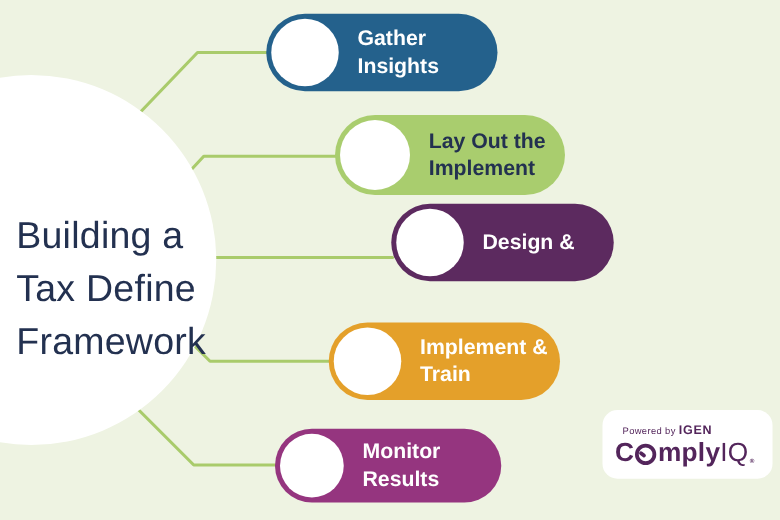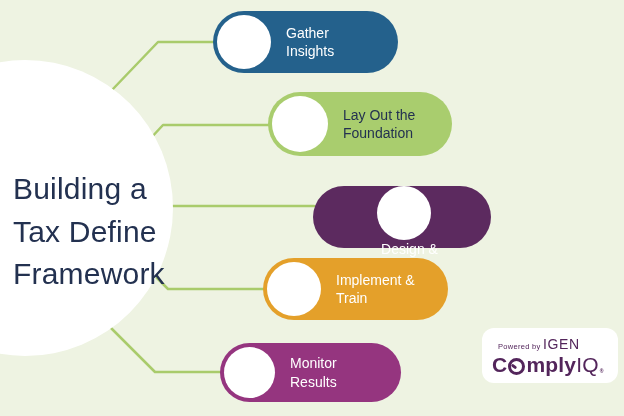--- a/index.html
+++ b/index.html
@@ -23,43 +23,43 @@
   .title span{display:block;}
   .pill{
     position:absolute;display:flex;align-items:center;
     border-radius:999px;
   }
   .pill .dot{
     background:#ffffff;border-radius:50%;
     flex:0 0 auto;margin-left:4px;
   }
   .pill .lbl{
-    margin-left:15px;font-size:14px;line-height:1.32;font-weight:400;
+    margin-left:15px;font-size:17px;line-height:1.32;font-weight:700;
   }
   .pill .lbl span{display:block;}
   .pill-1{left:213px;top:11px;width:185px;height:62px;}
   .pill-2{left:268px;top:92px;width:184px;height:64px;align-items:center;}
-  .pill-3{left:313px;top:186px;width:178px;height:62px;flex-direction:column;}
+  .pill-3{left:313px;top:163px;width:178px;height:62px;}
   .pill-4{left:263px;top:258px;width:185px;height:62px;}
   .pill-5{left:220px;top:343px;width:181px;height:59px;}
   .pill-1 .dot{width:54px;height:54px;}
   .pill-2 .dot{width:56px;height:56px;}
   .pill-3 .dot{width:54px;height:54px;}
   .pill-4 .dot{width:54px;height:54px;}
   .pill-5 .dot{width:51px;height:51px;}
   .logo-card{
     position:absolute;left:482px;top:328px;width:136px;height:55px;
     background:#ffffff;border-radius:12px;
     padding:0 0 0 10px;box-sizing:border-box;
     display:flex;flex-direction:column;justify-content:center;
   }
   .powered-line{
     font-size:7.5px;letter-spacing:.3px;margin:0 0 2px 6px;font-weight:400;
   }
-  .powered-line b{font-size:14px;font-weight:400;letter-spacing:.6px;}
+  .powered-line b{font-size:10px;font-weight:700;letter-spacing:.6px;}
   .wordmark{
     font-size:21px;font-weight:600;letter-spacing:.2px;line-height:1;
     display:flex;align-items:center;
   }
   .wordmark b{font-weight:400;}
   .gauge-o{
     position:relative;display:inline-block;
     width:11px;height:11px;border:3px solid currentColor;border-radius:50%;
     margin:3px 1px 0 1px;
   }
@@ -95,21 +95,21 @@
     <div class="lbl" style="color: rgb(255, 255, 255);">
       <span>Gather</span>
       <span>Insights</span>
     </div>
   </div>
 
   <div class="pill pill-2" style="background: rgb(169, 205, 110);">
     <div class="dot"></div>
     <div class="lbl" style="color: rgb(35, 49, 80);">
       <span>Lay Out the</span>
-      <span>Foundation</span>
+      <span>Implement</span>
     </div>
   </div>
 
   <div class="pill pill-3" style="background: rgb(92, 42, 95);">
     <div class="dot"></div>
     <div class="lbl" style="color: rgb(255, 255, 255);">
       <span>Design &amp;</span>
     </div>
   </div>
 

